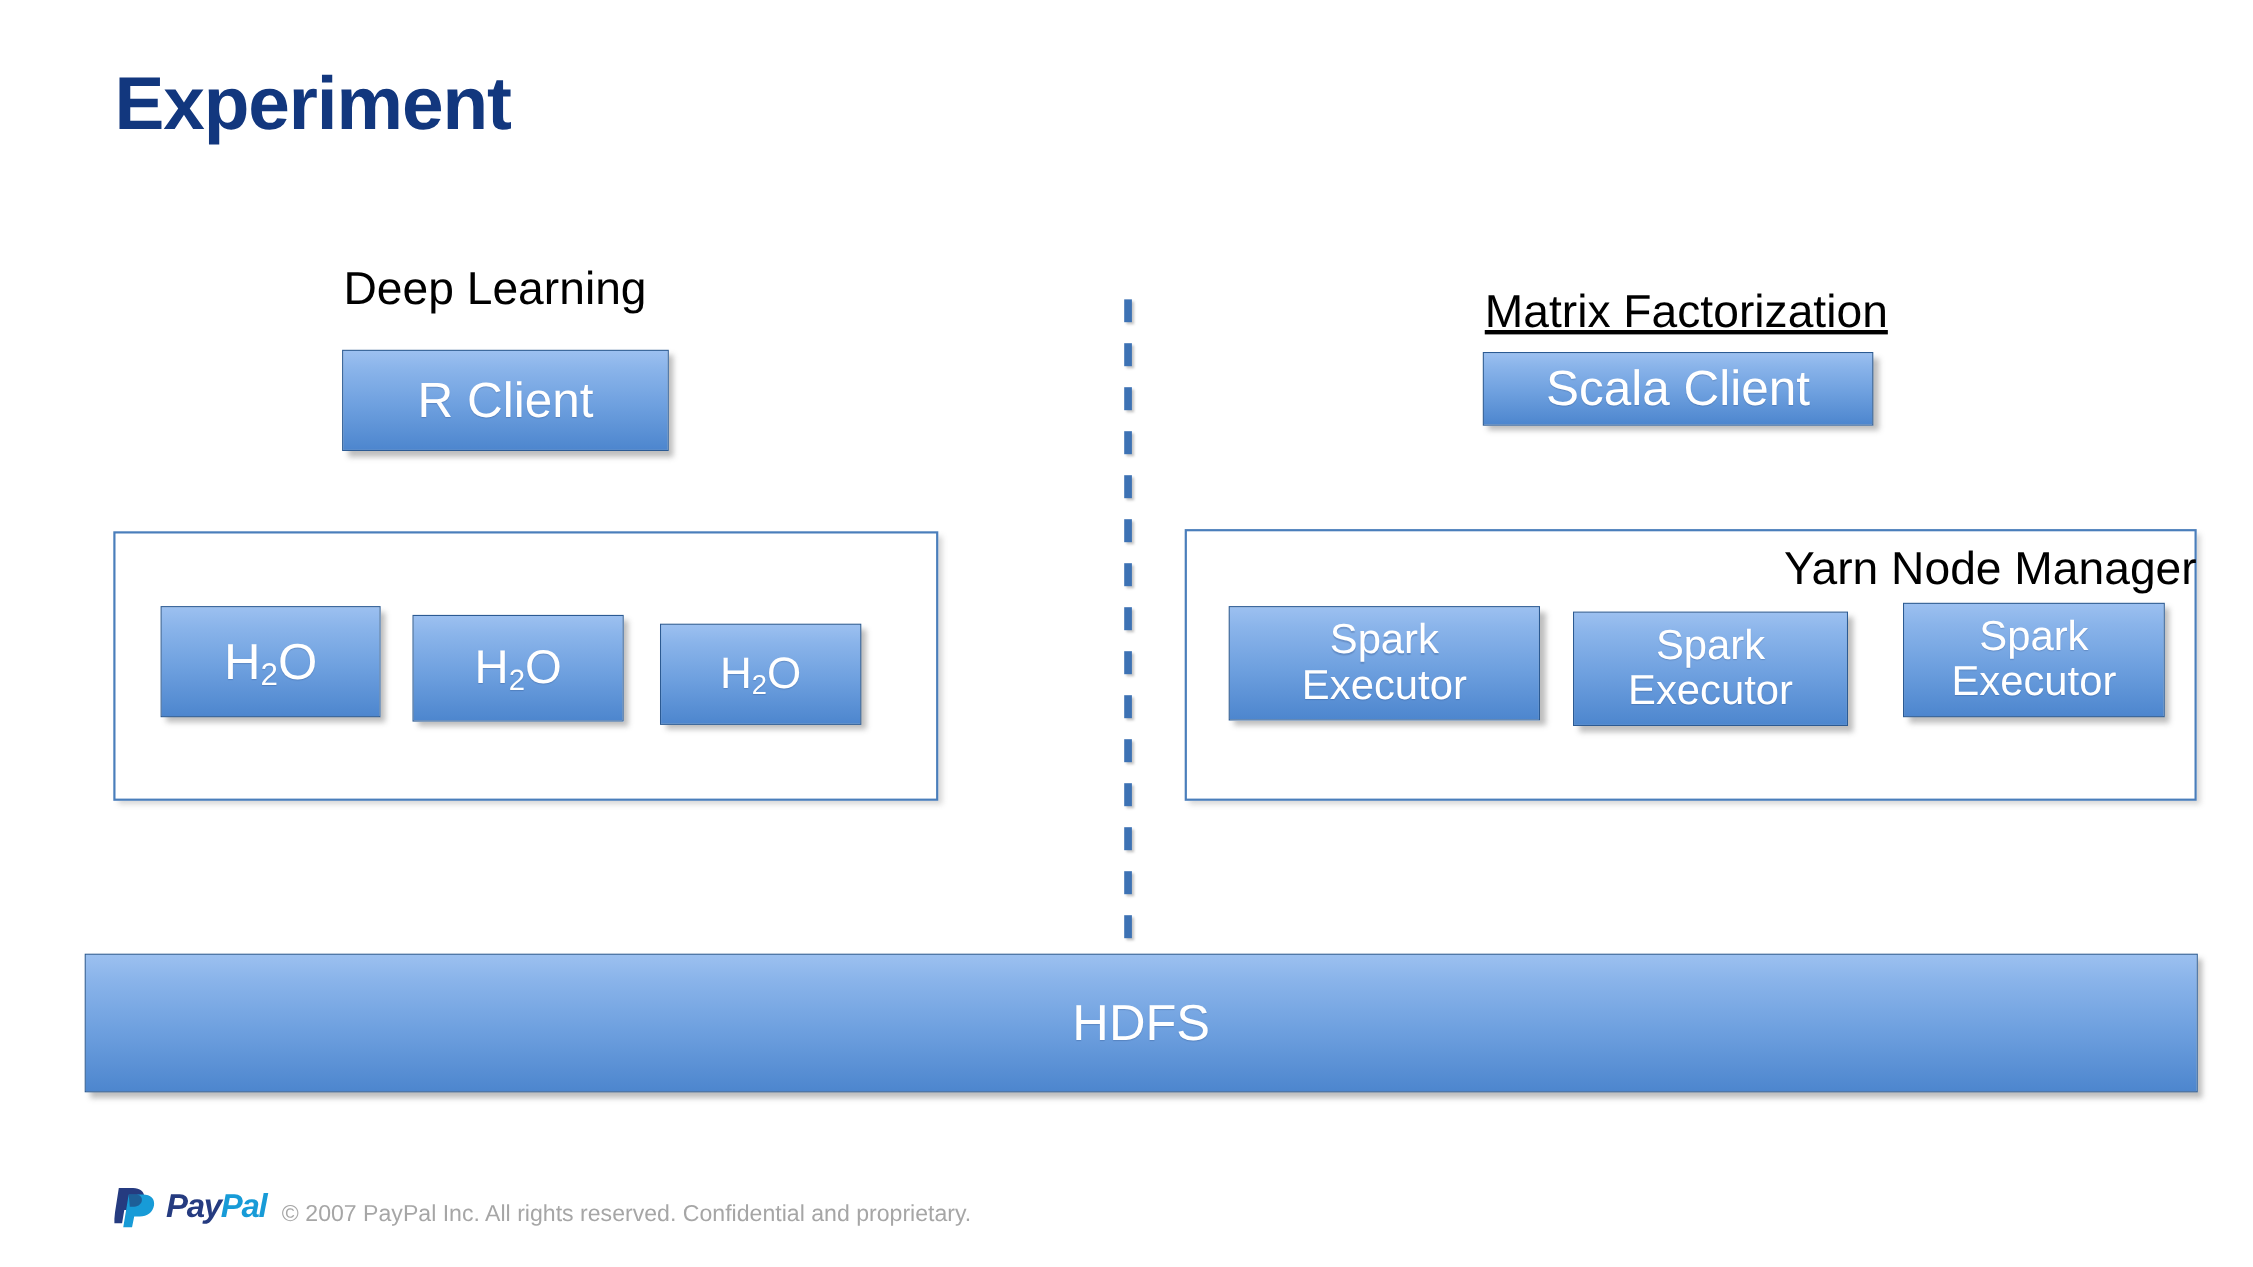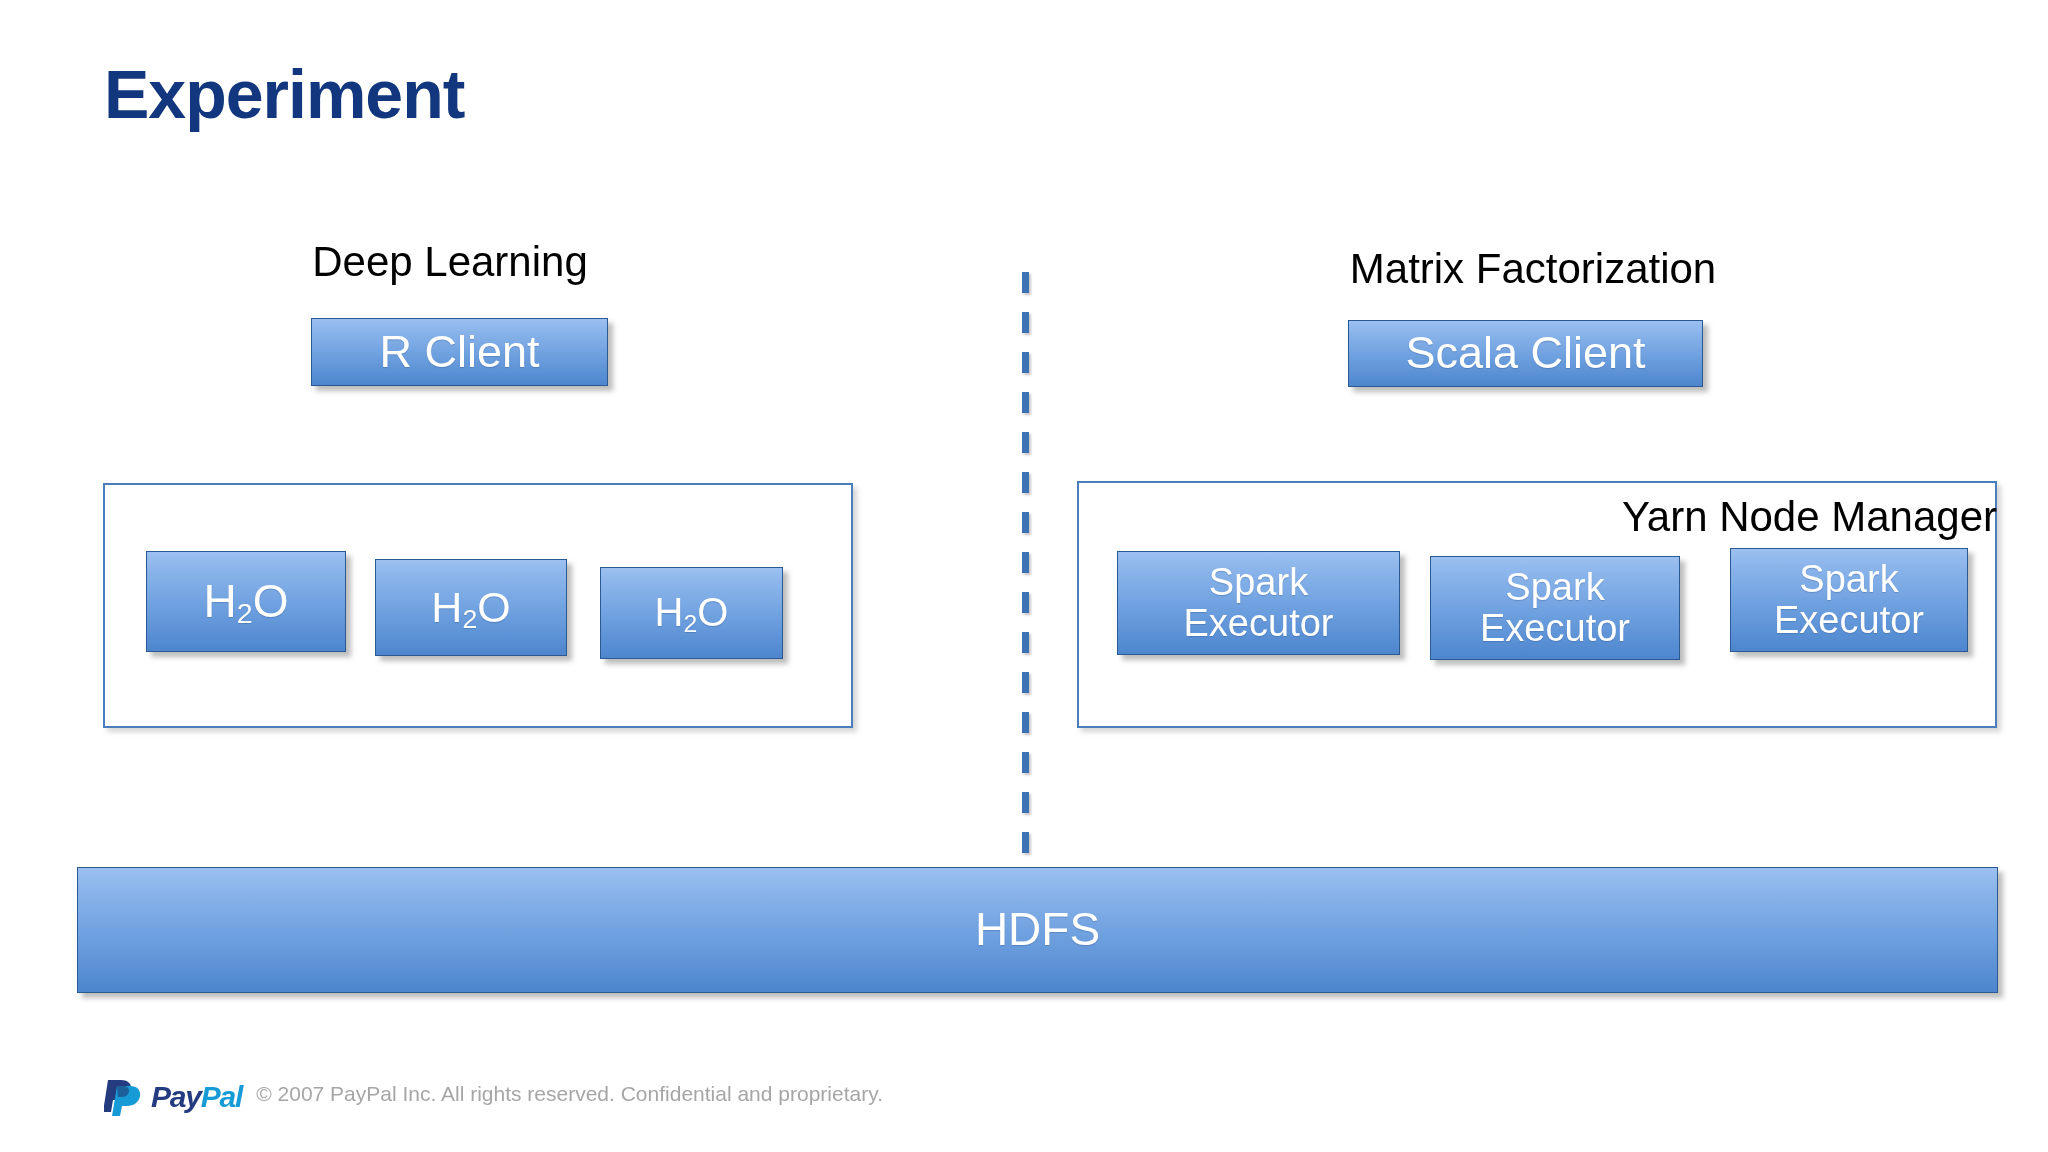--- a/index.html
+++ b/index.html
@@ -39,22 +39,23 @@
     text-align: center;
     margin-top: 33px;
   }
   #heading-deep-learning {
     left: 280px;
     top: 205px;
     width: 340px;
   }
   #heading-matrix-factorization {
     left: 1298px;
-    top: 212px;
+    top: 226px;
     width: 470px;
+    text-decoration: underline;
   }
 
   
   .blue-box {
     position: absolute;
     box-sizing: border-box;
     border: 1px solid #2B5A93;
     background: linear-gradient(to bottom, #9CC0F0 0%, #8AB4EA 18%, #6EA0DF 55%, #4D86CE 100%);
     box-shadow: 5px 5px 5px rgba(90,90,90,0.40);
     color: #ffffff;
@@ -65,21 +66,21 @@
     line-height: 1.08;
     font-weight: normal;
     text-shadow: 0 1px 1px rgba(30,60,110,0.25);
   }
 
   
   #box-r-client {
     left: 311px;
     top: 318px;
     width: 297px;
-    height: 68px;
+    height: 92px;
     font-size: 45px;
   }
   #box-scala-client {
     left: 1348px;
     top: 320px;
     width: 355px;
     height: 67px;
     font-size: 45px;
   }
 
@@ -153,21 +154,21 @@
     height: 126px;
     font-size: 46px;
   }
 
   
   #footer {
     position: absolute;
     left: 104px;
     top: 1078px;
     display: flex;
-    align-items: flex-start;
+    align-items: flex-end;
     gap: 14px;
   }
   #paypal-logo {
     display: flex;
     align-items: center;
     gap: 7px;
   }
   #paypal-mark { display: block; }
   #paypal-wordmark {
     font-size: 30px;

